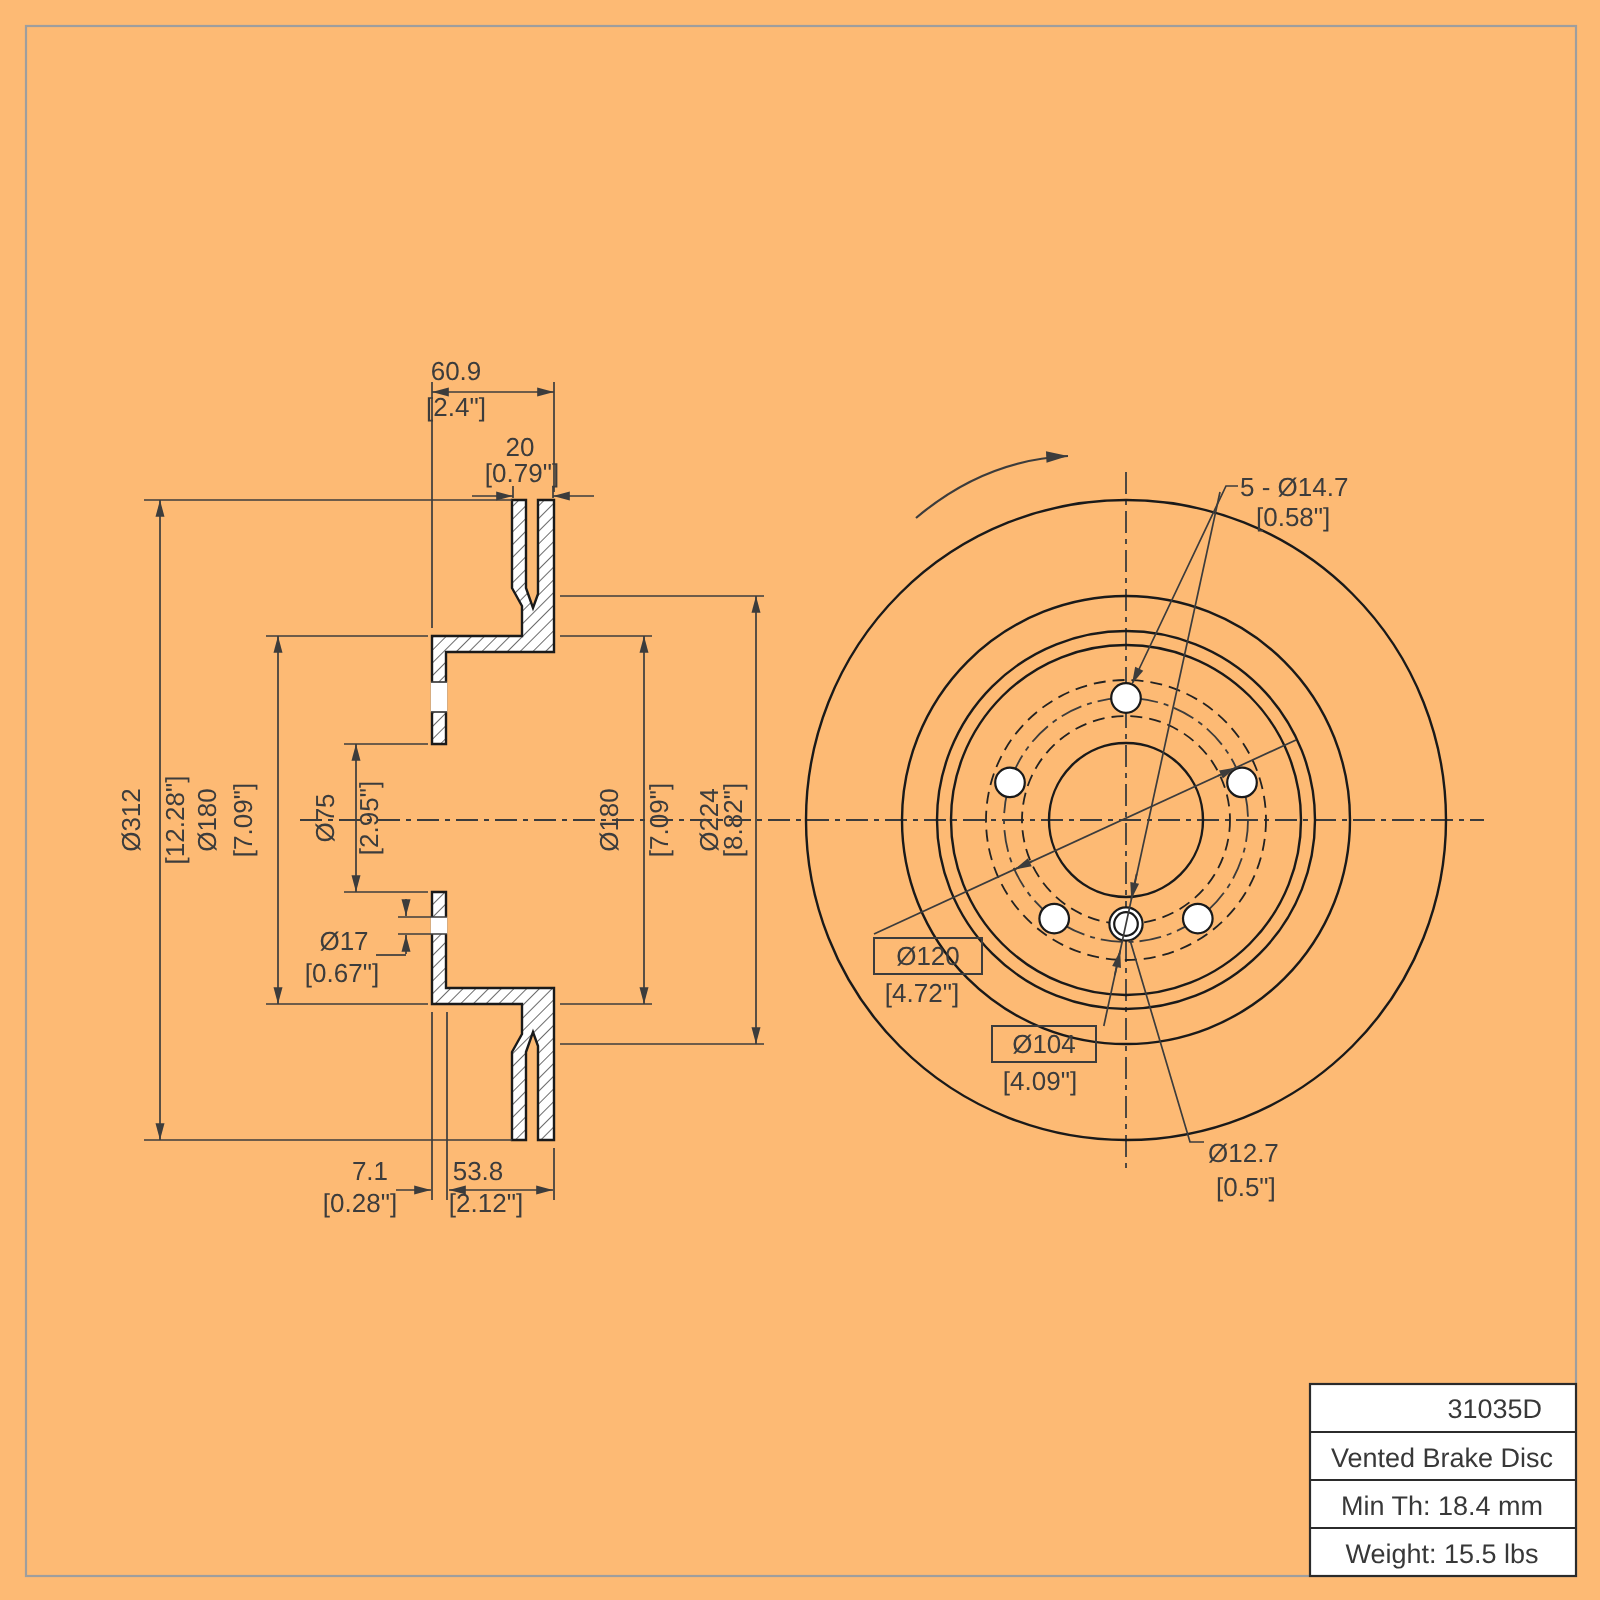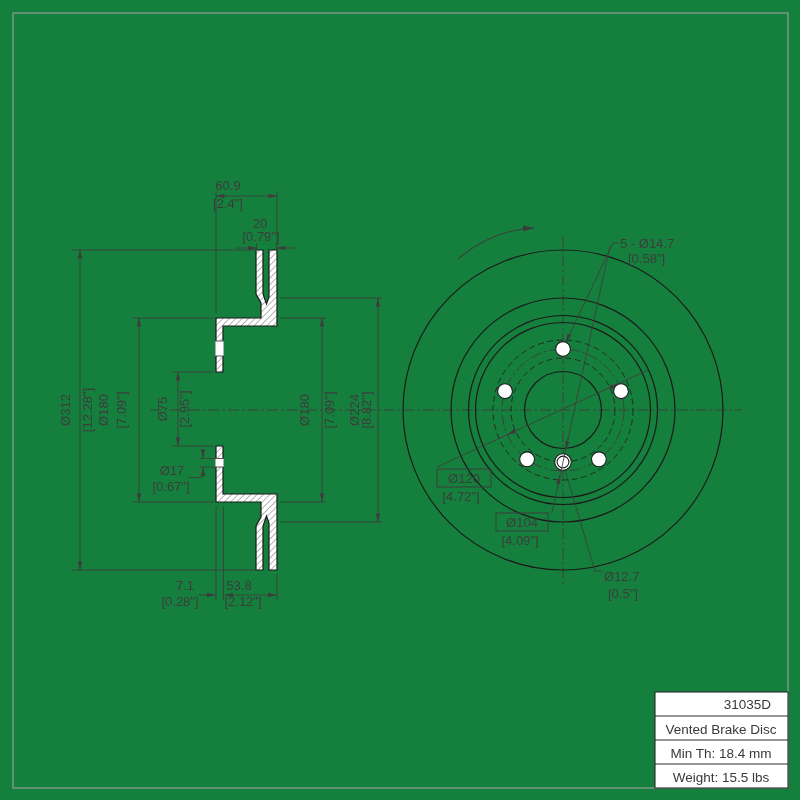--- a/index.html
+++ b/index.html
@@ -1,16 +1,16 @@
 <!DOCTYPE html>
 <html><head>
 <meta charset="utf-8">
 <style>
   html,body{margin:0;padding:0;background:#fff;}
-  .page{position:relative;width:800px;height:800px;background:#15803d;font-family:"Liberation Sans",sans-serif;}
+  .page{position:relative;width:800px;height:800px;background:#fdba74;font-family:"Liberation Sans",sans-serif;}
   svg{position:absolute;left:0;top:0;}
   text{font-family:"Liberation Sans","DejaVu Sans",sans-serif;fill:#3c3c3c;}
   .dim{font-size:13px;}
   .tbl{font-size:13.5px;fill:#383838;}
   .part{stroke:#1a1a1a;stroke-width:1.2;fill:url(#hatch);}
   .outline{stroke:#1a1a1a;stroke-width:1.2;fill:none;}
   .thin{stroke:#3c3c3c;stroke-width:0.85;fill:none;}
   .cl{stroke:#3c3c3c;stroke-width:0.9;fill:none;stroke-dasharray:11 3 2.5 3;}
   .hid{stroke:#222;stroke-width:0.9;fill:none;stroke-dasharray:6 3.5;}
   .hole{stroke:#1a1a1a;stroke-width:1.1;fill:#fff;}

